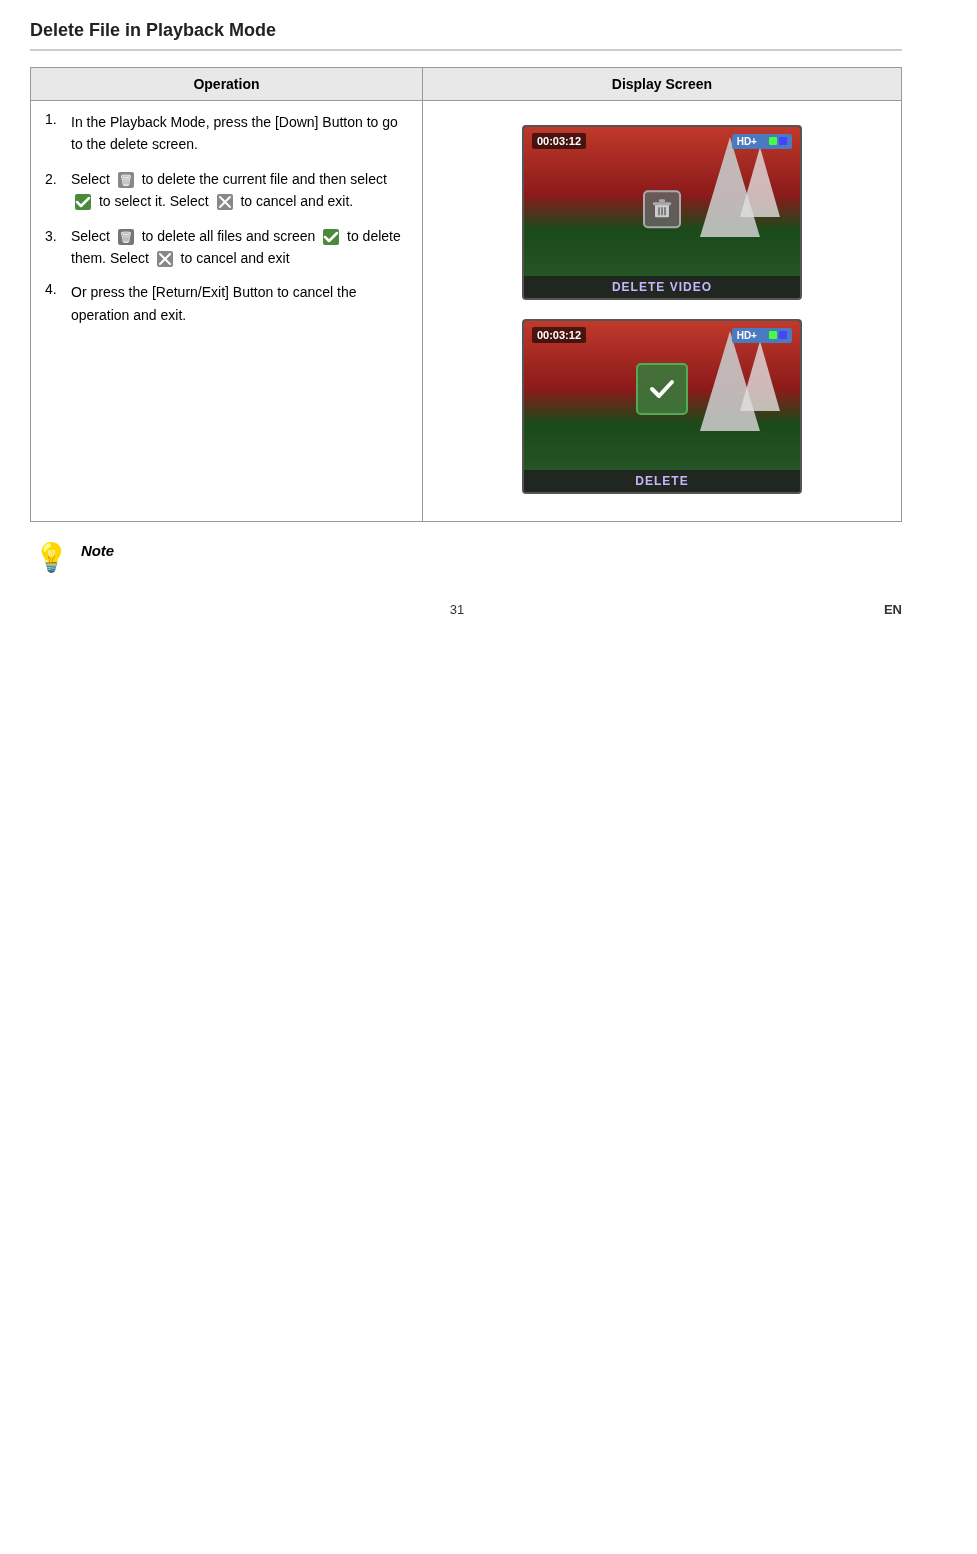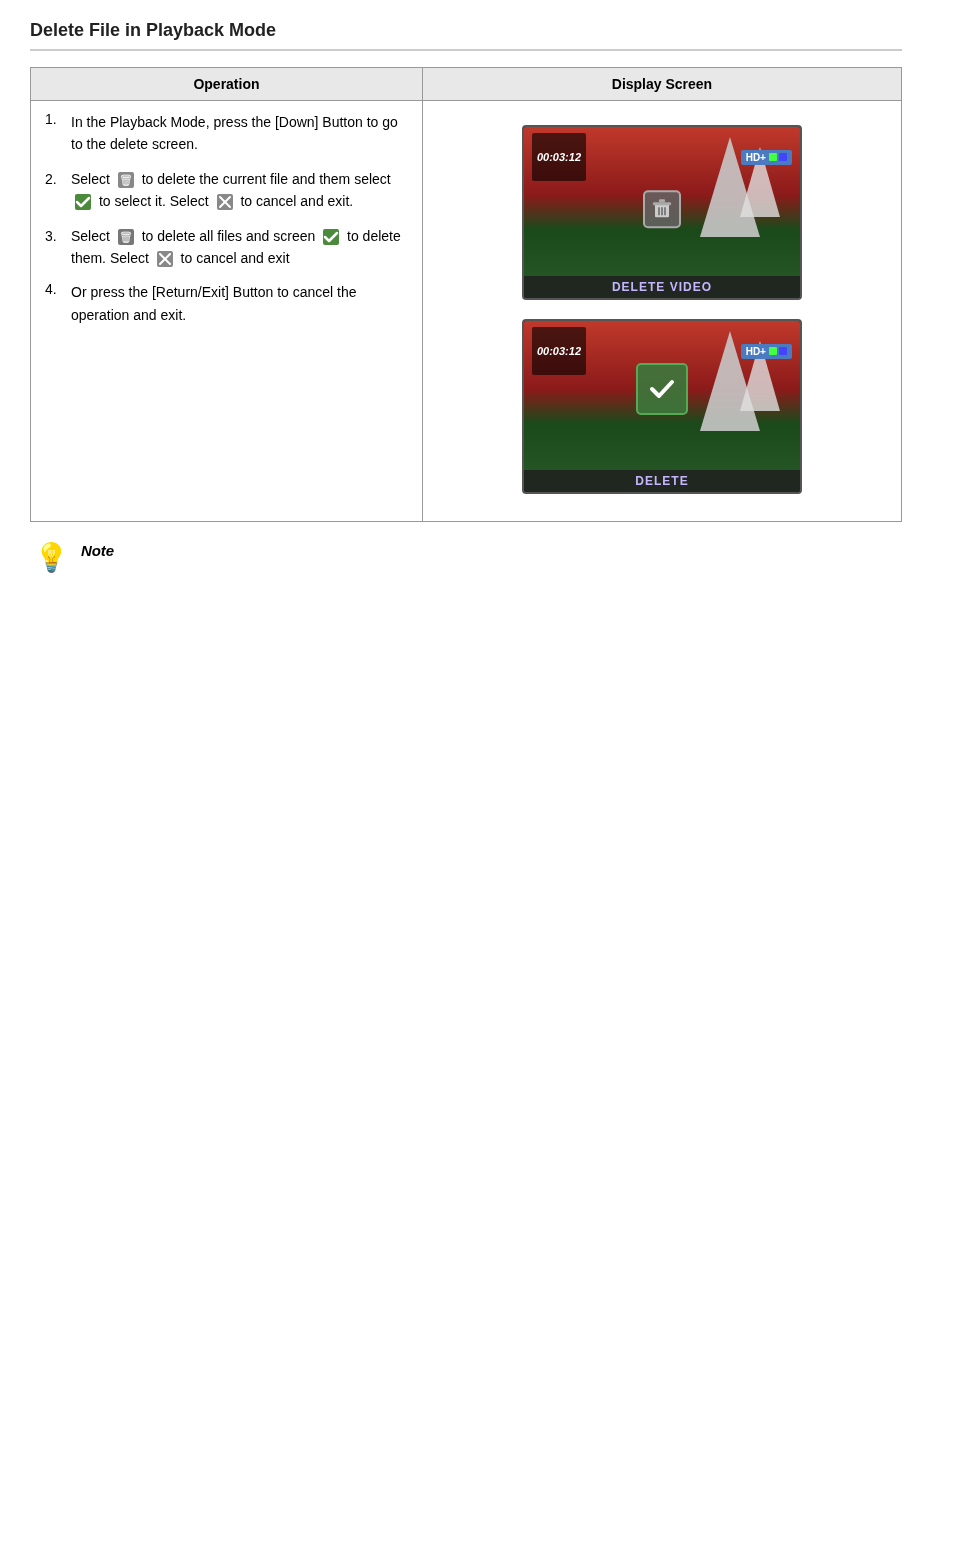--- a/index.html
+++ b/index.html
@@ -82,35 +82,34 @@
       justify-content: space-between;
       align-items: center;
       z-index: 10;
     }
 
     .timecode {
       background: rgba(0,0,0,0.6);
       color: #fff;
       font-size: 11px;
       font-weight: bold;
-      padding: 18px 5px;
+      padding: 2px 5px;
       border-radius: 2px;
-      font-style: italic;
     }
 
     .hd-badge {
       background: #4a7abf;
       color: #fff;
       font-size: 10px;
       font-weight: bold;
       padding: 2px 5px;
       border-radius: 2px;
       display: flex;
       align-items: center;
-      gap: 3px;
+      gap: 12px;
     }
 
     
     .sailing-bg {
       position: absolute;
       top: 0; left: 0; right: 0; bottom: 0;
       background: linear-gradient(180deg, #c0392b 0%, #8B1a1a 40%, #1a4a1a 60%, #2a5a2a 100%);
     }
 
     .sail-shape {
@@ -270,21 +269,21 @@
 
             <li style="display:flex; gap:6px; margin-bottom:12px; line-height:1.6;">
               <span style="min-width:20px; font-size:14px;">2.</span>
               <span>
                 <span>Select</span>
                 
                 <svg class="icosvg" viewBox="0 0 20 20" xmlns="http://www.w3.org/2000/svg">
                   <rect x="2" y="2" width="16" height="16" rx="2" fill="#888"></rect>
                   <text x="10" y="14" text-anchor="middle" fill="white" font-size="11">🗑</text>
                 </svg>
-                <span> to delete the current file and them select </span>
+                <span> to delete the current file and then select </span>
                 
                 <svg class="icosvg" viewBox="0 0 20 20" xmlns="http://www.w3.org/2000/svg">
                   <rect x="2" y="2" width="16" height="16" rx="2" fill="#4a8a3a"></rect>
                   <polyline points="4,10 8,14 16,6" stroke="white" stroke-width="2.5" fill="none" stroke-linecap="round" stroke-linejoin="round"></polyline>
                 </svg>
                 <span> to select it. Select </span>
                 
                 <svg class="icosvg" viewBox="0 0 20 20" xmlns="http://www.w3.org/2000/svg">
                   <rect x="2" y="2" width="16" height="16" rx="2" fill="#888"></rect>
                   <line x1="5" y1="5" x2="15" y2="15" stroke="white" stroke-width="2" stroke-linecap="round"></line>
@@ -398,14 +397,18 @@
     </tbody>
   </table>
 
   <div class="note-section">
     <div class="note-bulb">💡</div>
     <div class="note-content">
       <div class="note-title">Note</div>
     </div>
   </div>
 
+  <div class="page-footer">
+    <span>31</span>
+    <span class="lang-label">EN</span>
+  </div>
 
 </div>
 
 </body></html>

